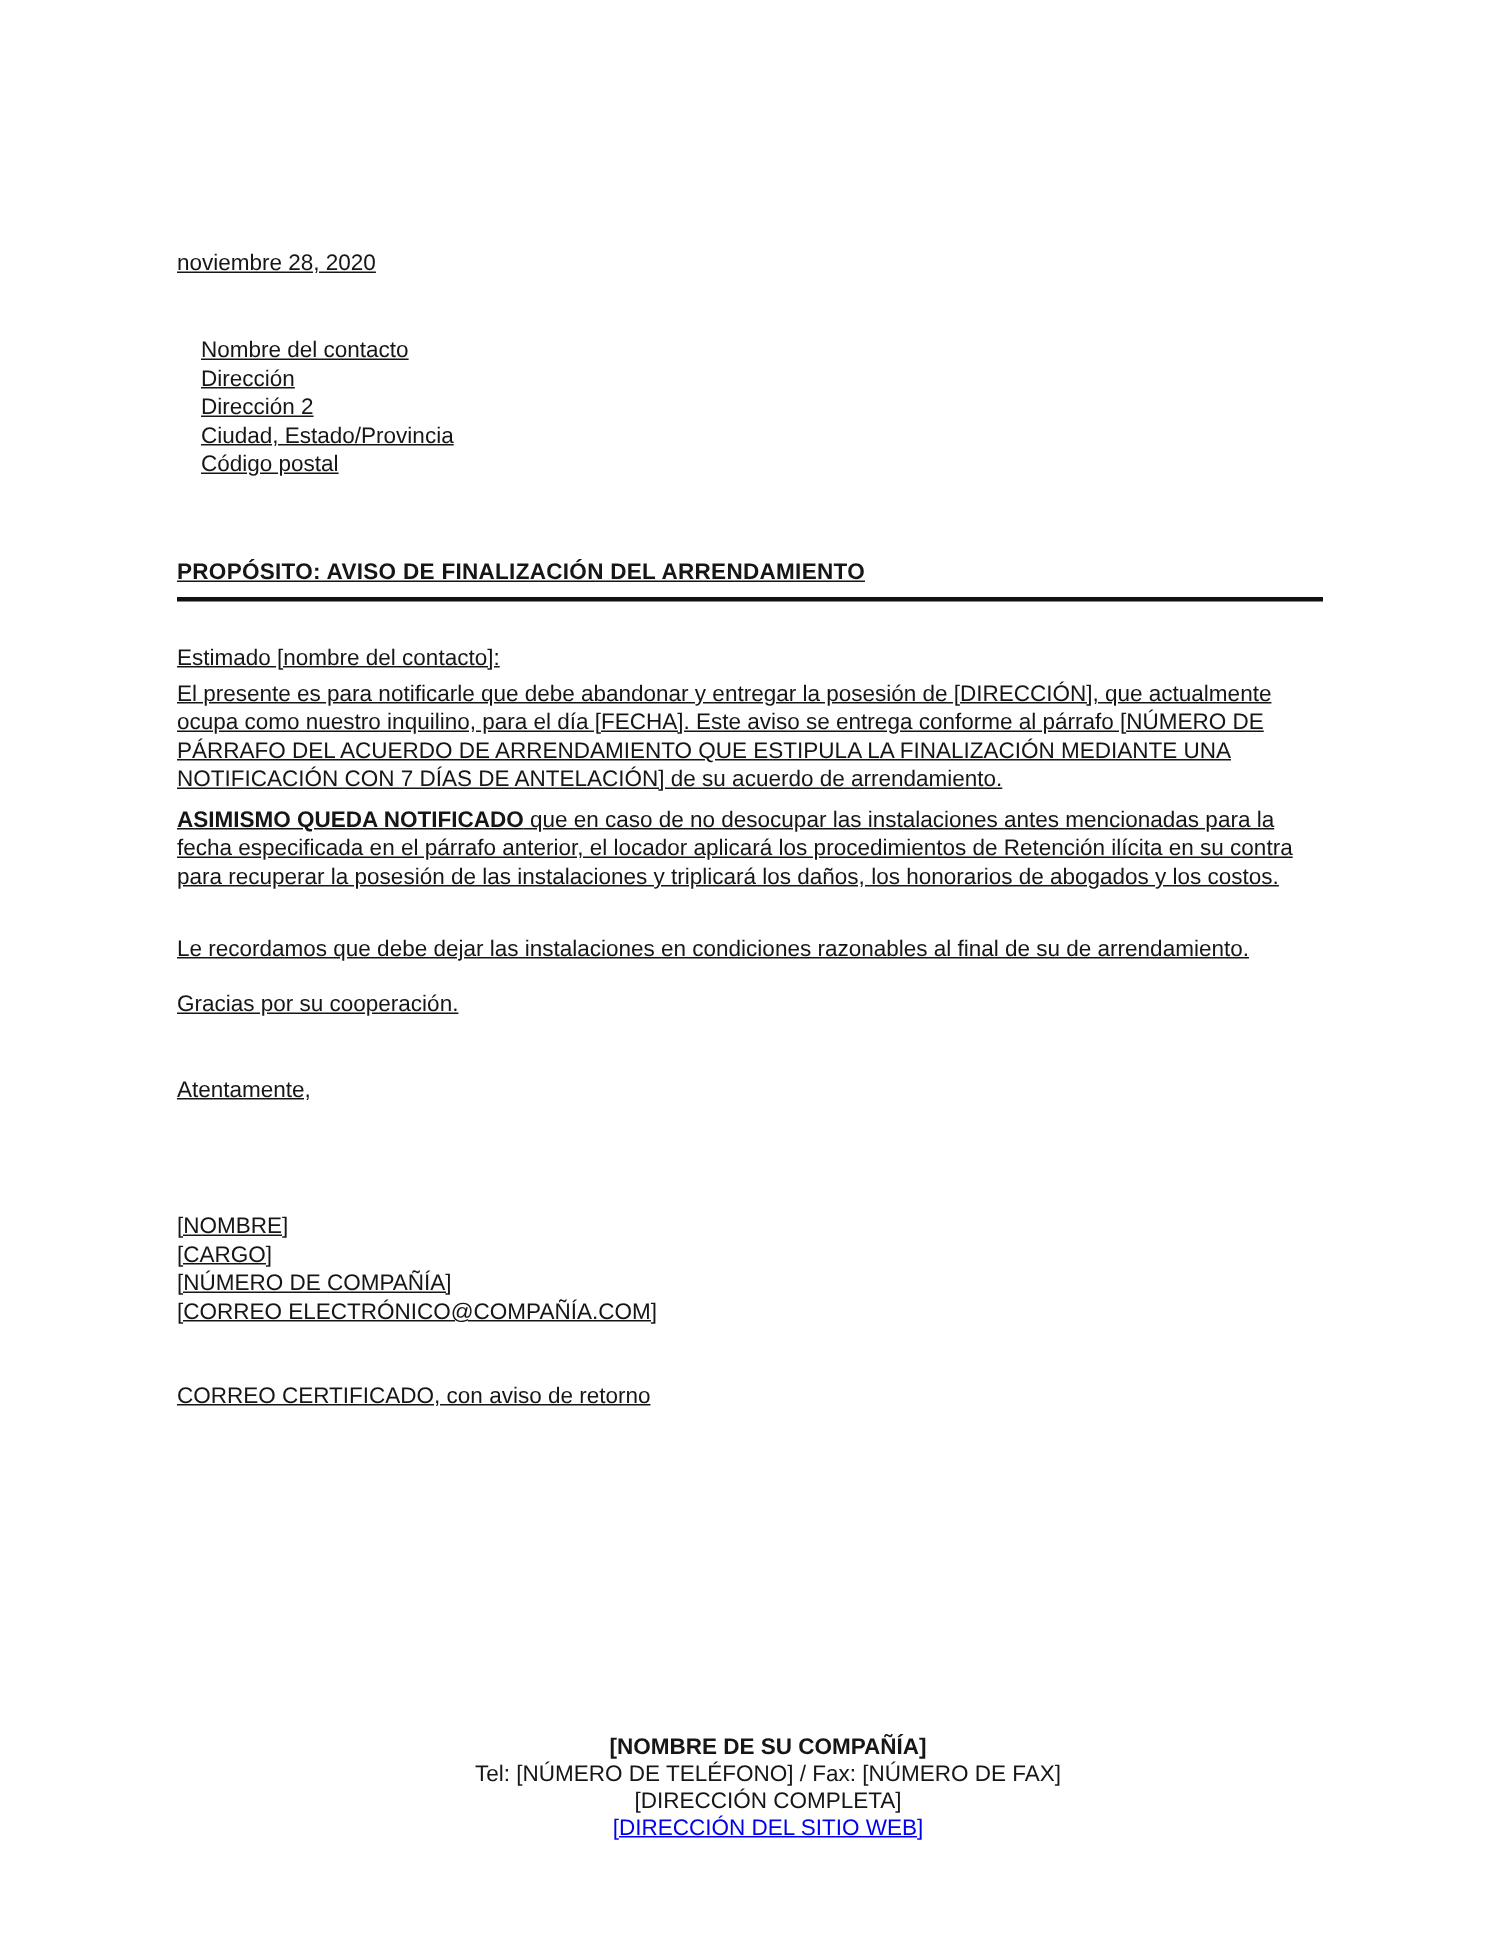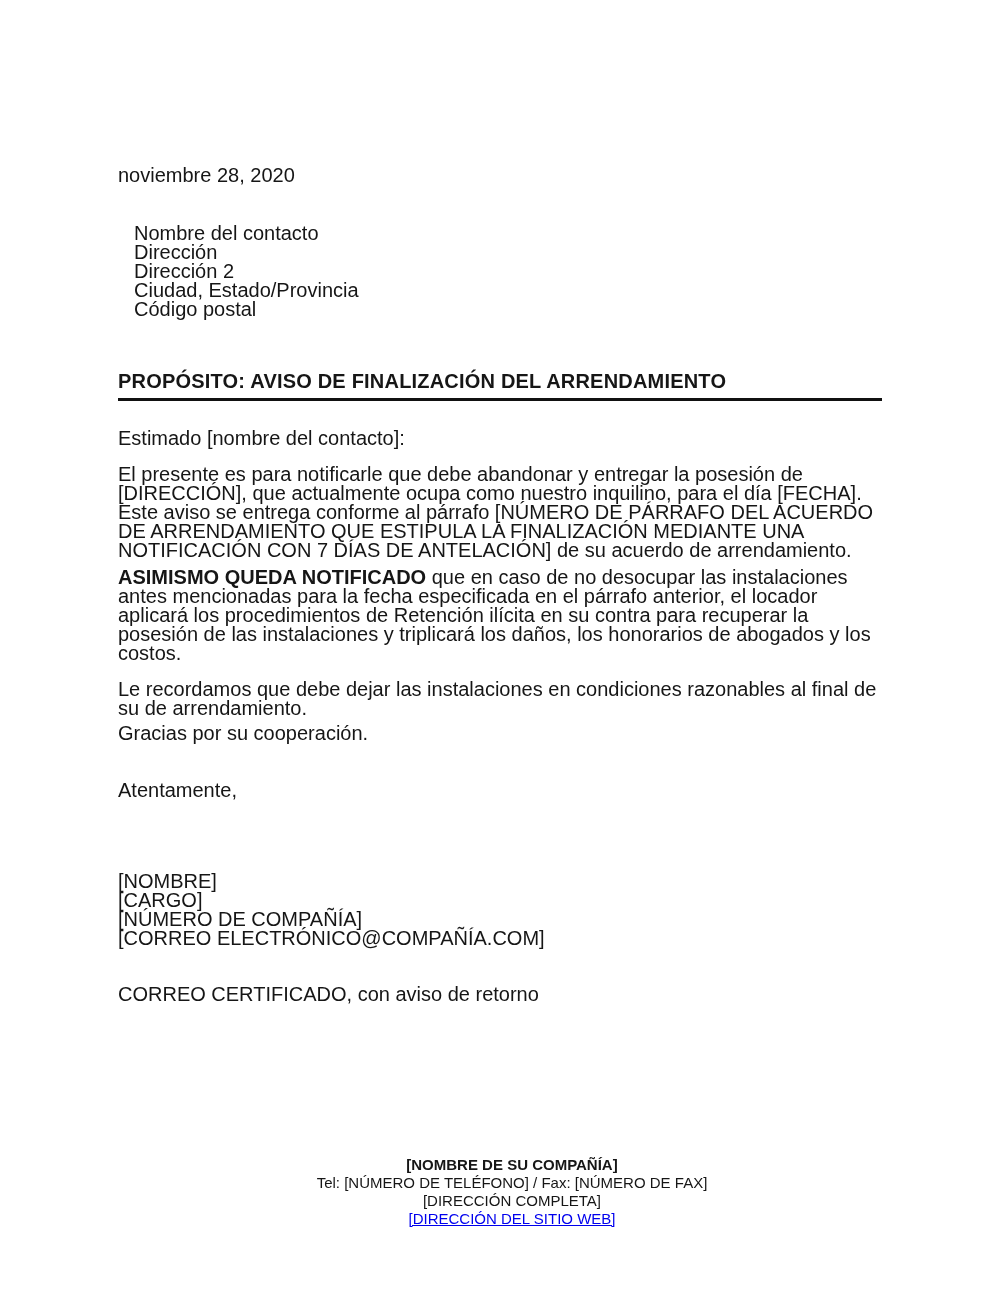--- a/index.html
+++ b/index.html
@@ -16,41 +16,42 @@
     position: absolute;
     inset: 0;
     background: #ffffff;
     overflow: hidden;
   }
   .content {
     position: absolute;
     left: 118px;
     top: 0;
     width: 764px;
-    font-size: 20px;
+    font-size: 15px;
     line-height: 19px;
+    text-decoration: underline;
   }
   .date-line { margin-top: 166px; }
   .recipient-block { margin-top: 39px; margin-left: 16px; }
   .subject-line {
     margin-top: 53px;
     font-weight: bold;
     letter-spacing: 0.2px;
   }
   .subject-rule {
     margin-top: 7px;
     height: 3px;
     background: #111111;
     width: 100%;
   }
   .salutation { margin-top: 28px; }
-  .para-1 { margin-top: 17px; }
+  .para-1 { margin-top: 5px; }
   .para-2 { margin-top: 8px; }
-  .para-3 { margin-top: 17px; }
-  .para-4 { margin-top: 6px; }
+  .para-3 { margin-top: 29px; }
+  .para-4 { margin-top: 18px; }
   .closing { margin-top: 38px; }
   .signature-block { margin-top: 72px; }
   .postscript { margin-top: 37px; }
   .bold { font-weight: bold; }
   .footer {
     position: absolute;
     left: 0;
     top: 1156px;
     width: 1000px;
     text-align: center;

